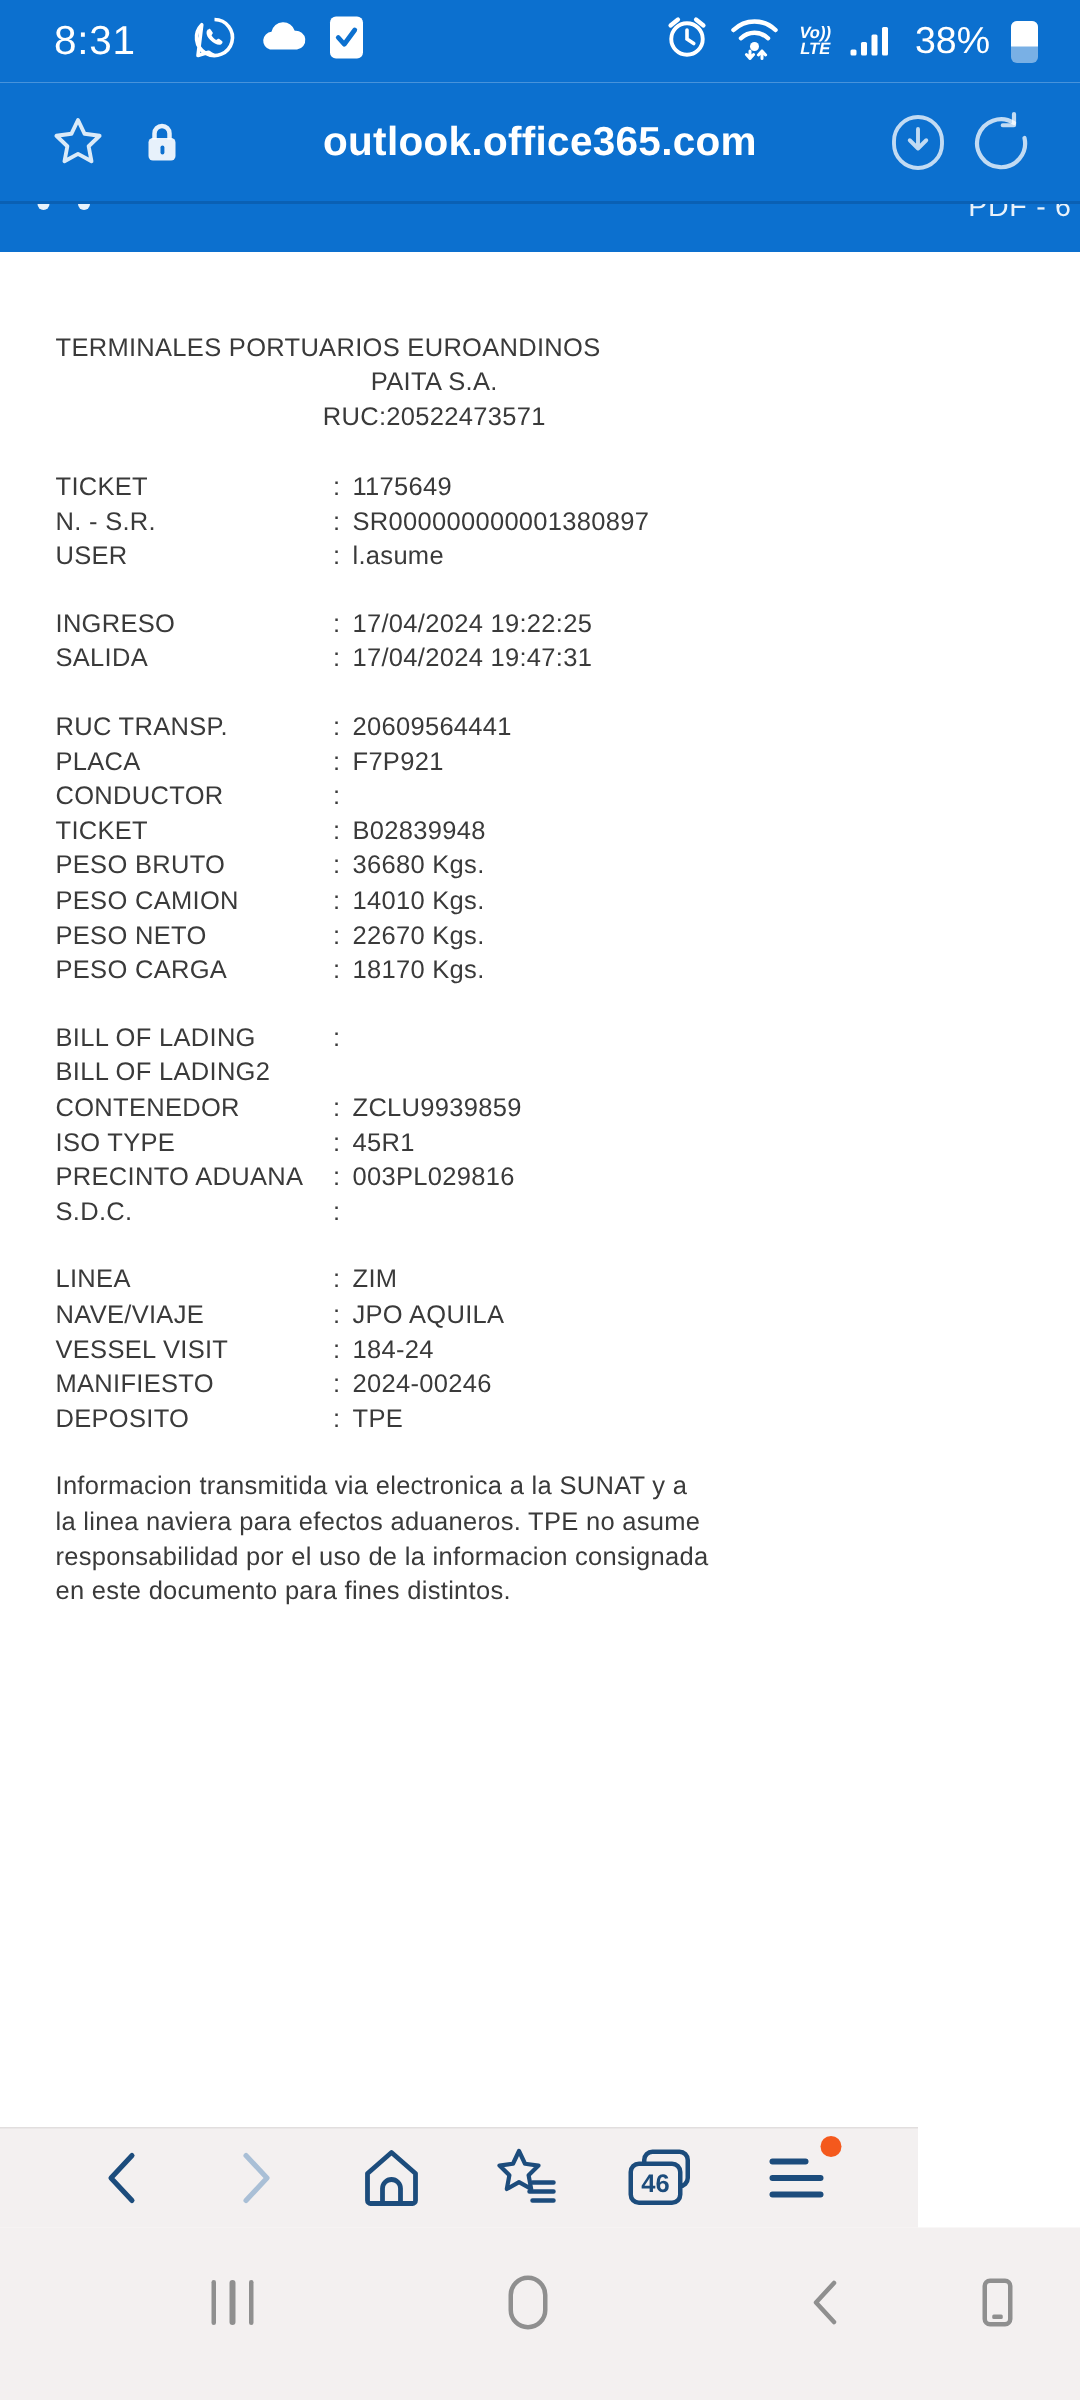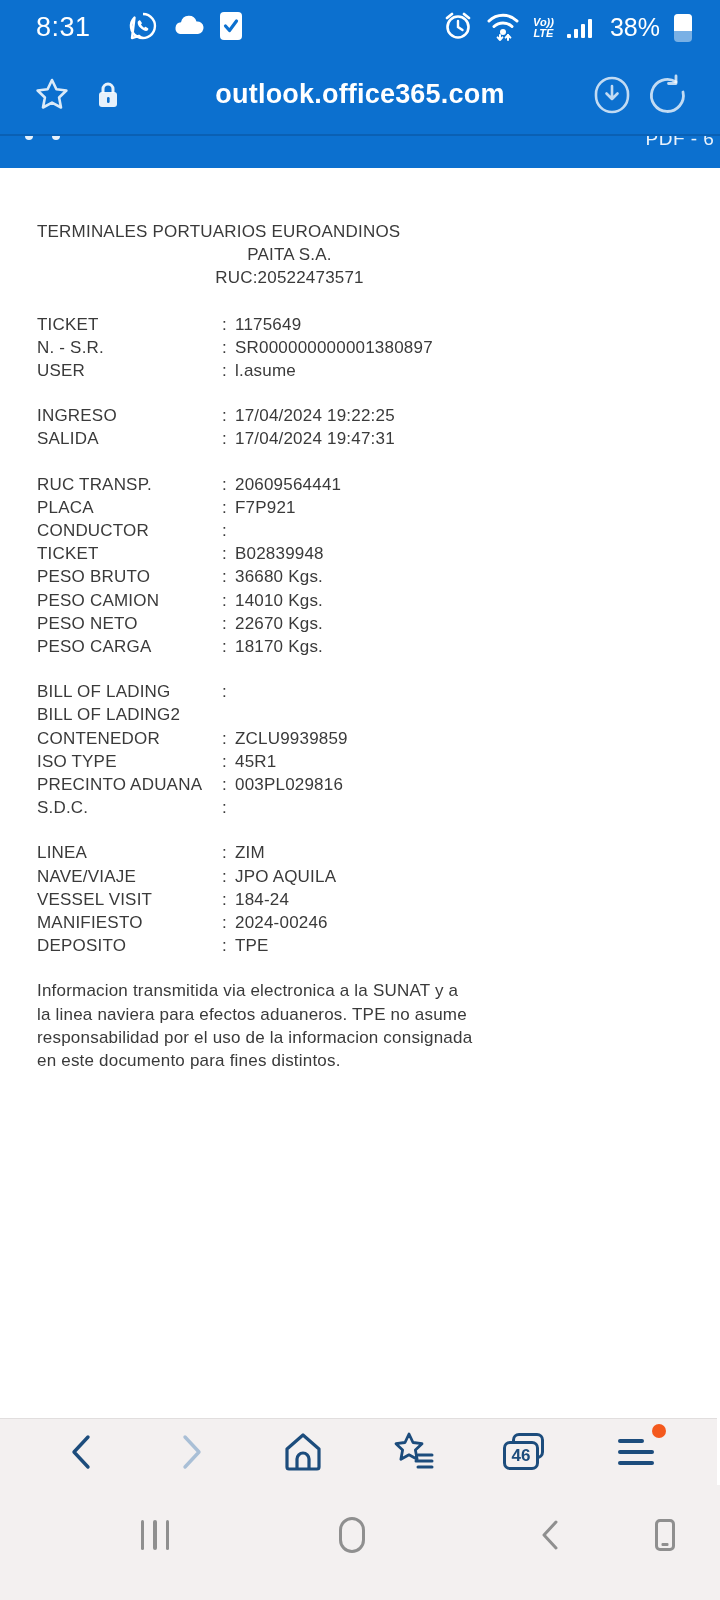--- a/index.html
+++ b/index.html
@@ -48,21 +48,21 @@
   }
   .doc-title { width:505px; margin-bottom:23px; }
   .doc-title .t2, .doc-title .t3 { text-align:center; }
   .sec { margin-bottom:22px; }
   .row { display:flex; }
   .lbl { width:185px; flex:0 0 185px; }
   .colon { width:13px; flex:0 0 13px; }
   .footer-note { white-space:pre-line; width:505px; margin-top:0; }
   
   .toolbar {
-    position:absolute; top:1418px; left:0; width:717px; height:67px;
+    position:absolute; top:1418px; left:0; width:612px; height:67px;
     background:var(--toolbar_bg); border-top:1px solid #e1dede;
     display:flex; align-items:center; justify-content:space-between; padding:0 51px;
   }
   .tb-btn { position:relative; width:60px; height:60px; display:flex; align-items:center; justify-content:center; color:var(--toolbar_icon); }
   .tb-btn.disabled { color:var(--toolbar_icon_disabled); }
   .tabbox { position:relative; width:44px; height:38px; }
   .tab-back { position:absolute; left:9px; top:0; width:32px; height:26px; border:3px solid var(--toolbar_icon); border-radius:7px; }
   .tab-front {
     position:absolute; left:0; top:8px; width:36px; height:29px; border:3px solid var(--toolbar_icon); border-radius:7px;
     background:var(--toolbar_bg); display:flex; align-items:center; justify-content:center;

